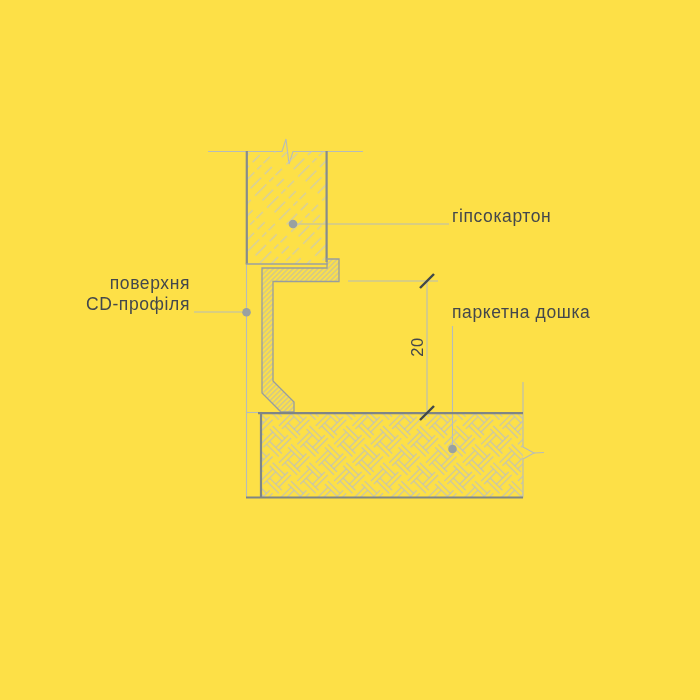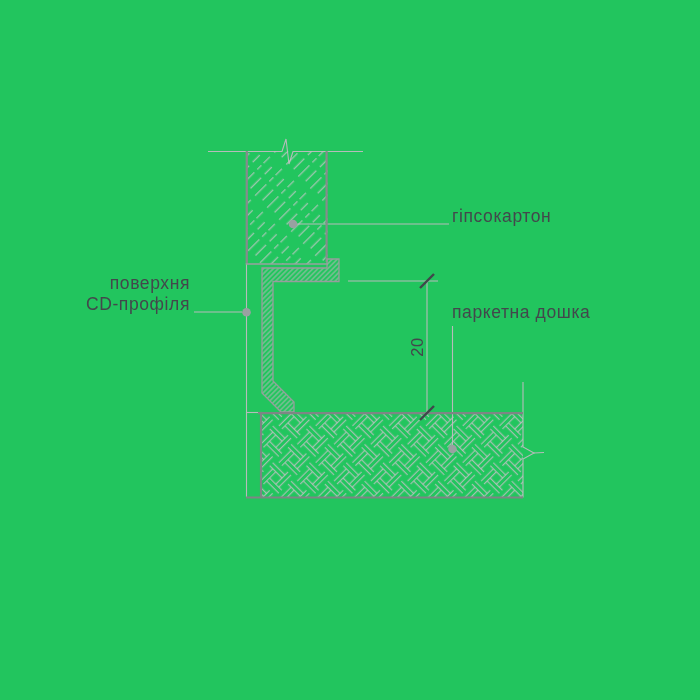--- a/index.html
+++ b/index.html
@@ -5,21 +5,21 @@
   html, body {
     margin: 0;
     padding: 0;
     background: #ffffff;
     font-family: "Liberation Sans", sans-serif;
   }
   .canvas {
     position: relative;
     width: 700px;
     height: 700px;
-    background: #22c55e;
+    background: #fde047;
     overflow: hidden;
   }
   svg text {
     fill: #43474c;
     font-family: "Liberation Sans", sans-serif;
     font-size: 17.5px;
     letter-spacing: 0.6px;
   }
   svg text.dim {
     font-size: 16.5px;

